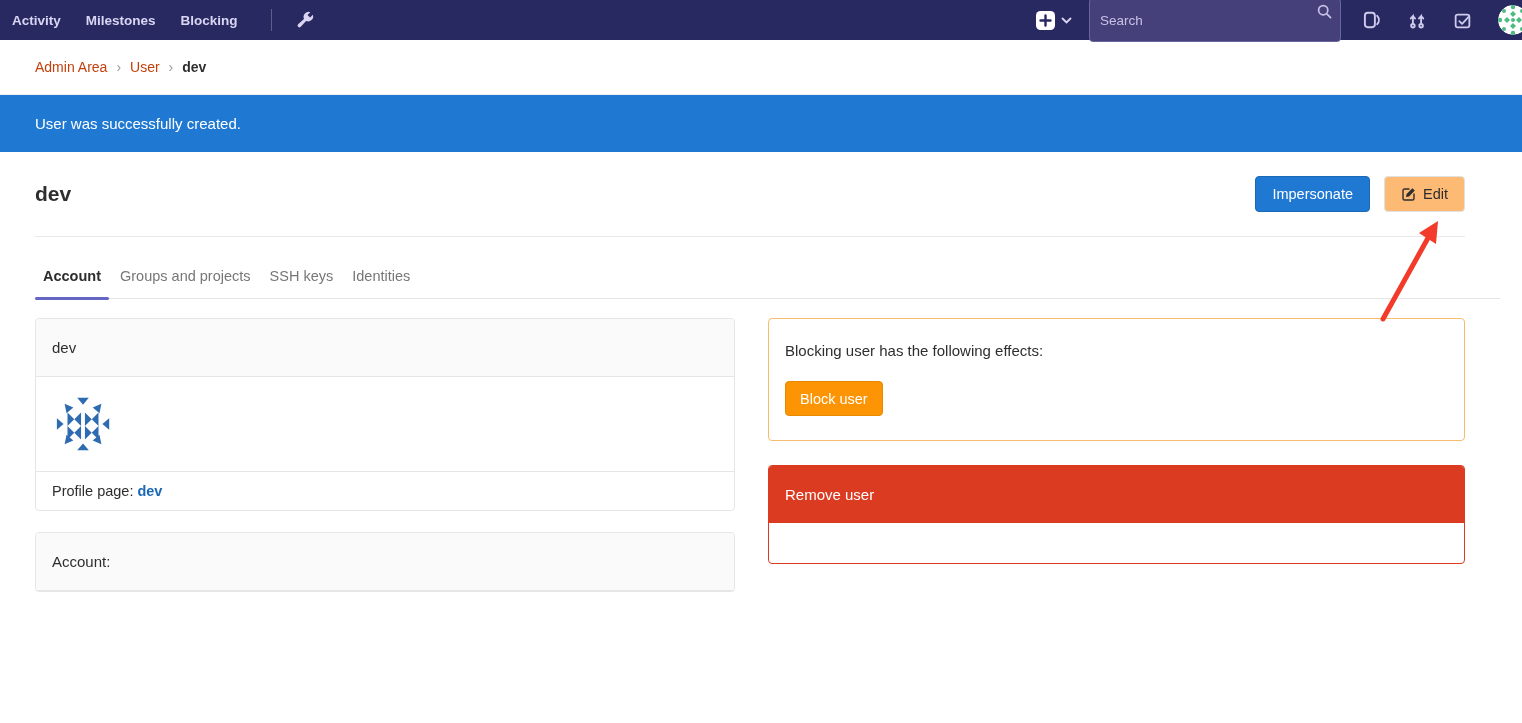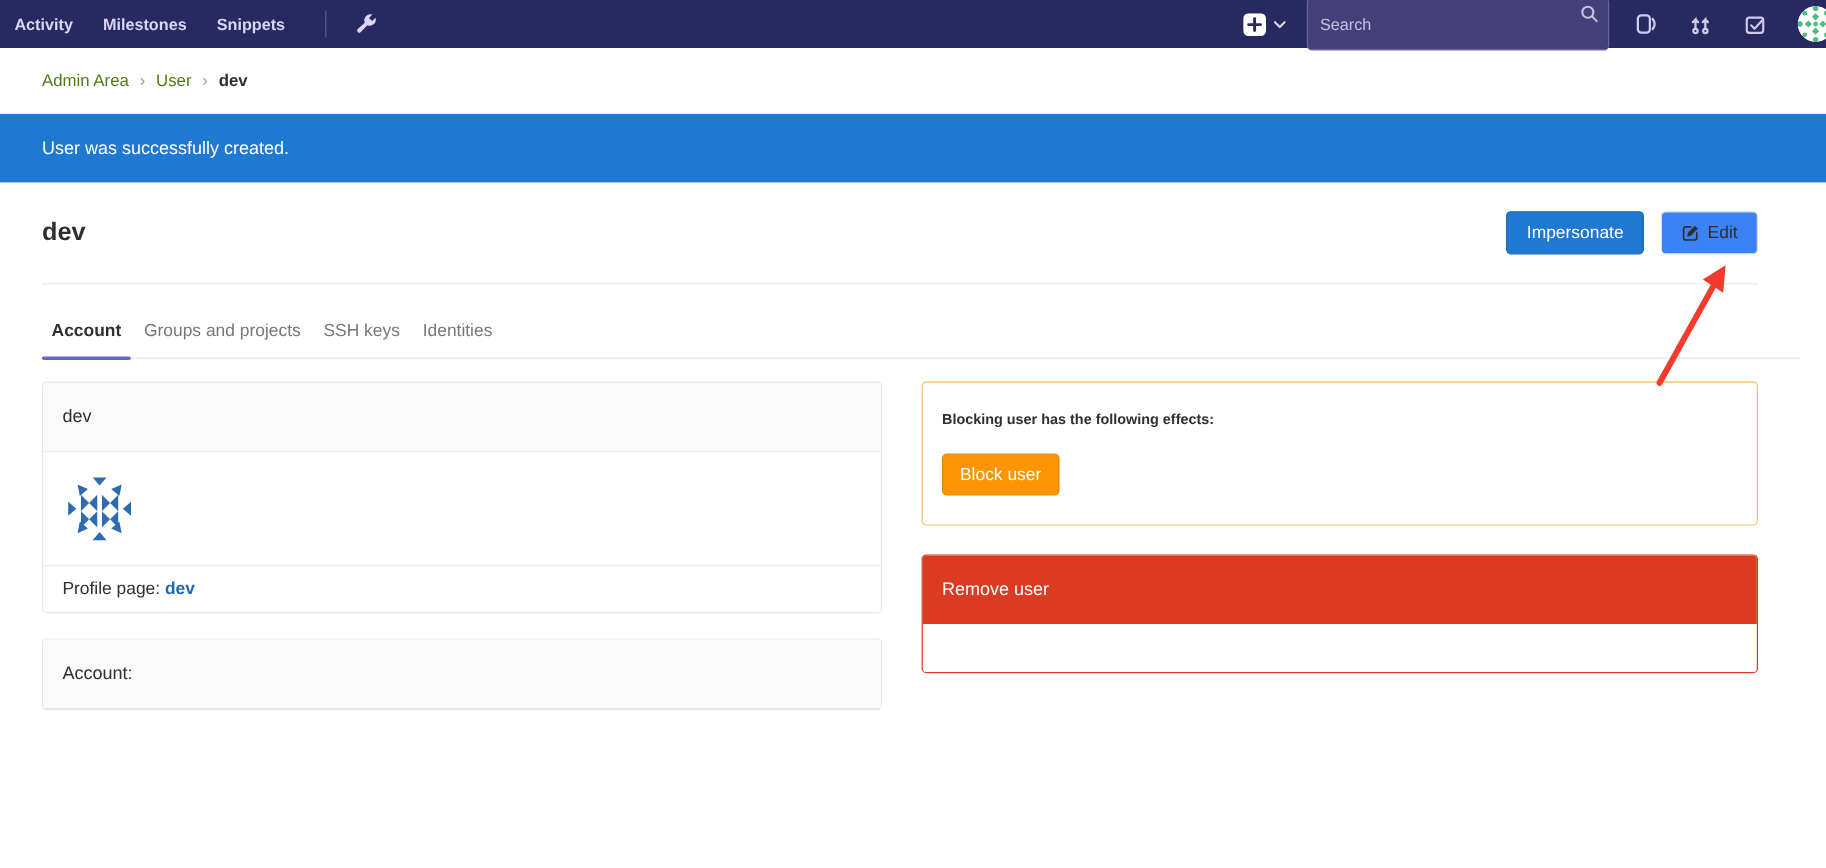--- a/index.html
+++ b/index.html
@@ -23,35 +23,35 @@
     font-family: "Liberation Sans", sans-serif;
   }
   .search-input::placeholder { color: #c7c2e4; }
   .search-icon-pos { position: absolute; right: 8px; top: 5px; }
   .nav-action { margin-right: 26px; }
   .nav-action:last-of-type { margin-right: 16px; }
   .topbar-avatar { width: 30px; height: 30px; border-radius: 50%; overflow: hidden; flex: none; cursor: pointer; }
 
   
   .breadcrumb-bar { height: 55px; background: #fff; display: flex; align-items: center; padding-left: 35px; border-bottom: 1px solid #f0f0f0; }
-  .crumb { color: #4d7c0f; font-size: 14px; cursor: pointer; }
+  .crumb { color: #c2410c; font-size: 14px; cursor: pointer; }
   .crumb-sep { color: #9a9a9a; margin: 0 9px; font-size: 14px; }
   .crumb.current { color: #303030; font-weight: 700; cursor: default; }
 
   
   .alert-banner { height: 57px; background: #1f78d1; color: #fff; display: flex; align-items: center; padding-left: 35px; font-size: 15px; }
 
   
   .content { padding: 0 57px 0 35px; }
   .page-header { display: flex; align-items: center; height: 85px; border-bottom: 1px solid #e9e9e9; }
   .page-title { font-size: 21px; font-weight: 700; color: #2e2e2e; }
   .header-actions { margin-left: auto; display: flex; gap: 14px; }
   .btn { height: 36px; border-radius: 4px; font-size: 14.5px; padding: 0 16px; display: inline-flex; align-items: center; gap: 7px; cursor: pointer; font-family: inherit; }
   .btn-primary { background: #1f78d1; border: 1px solid #1b69b6; color: #fff; }
-  .btn-default { background: #3b82f6; border: 1px solid #e1e1e1; color: #2e2e2e; }
+  .btn-default { background: #fdba74; border: 1px solid #e1e1e1; color: #2e2e2e; }
 
   
   .tabs { display: flex; border-bottom: 1px solid #e5e5e5; padding-top: 31px; margin-right: -35px; }
   .tab { padding: 0 8px 14px; font-size: 14.5px; color: #777; cursor: pointer; position: relative; margin-right: 3px; white-space: nowrap; }
   .tab.active { color: #2e2e2e; font-weight: 700; }
   .tab.active::after { content: ''; position: absolute; left: 0; right: 0; bottom: -2px; height: 3px; background: #6666c4; border-radius: 2px; }
 
   
   .columns { display: flex; gap: 33px; margin-top: 19px; align-items: flex-start; }
   .col-left { width: 700px; flex: none; }
@@ -70,38 +70,38 @@
   .user-avatar-img { display: block; }
 
   
   .panel { border-radius: 4px; margin-bottom: 24px; background: #fff; }
   .panel-warning { border: 1px solid #f6bb6c; }
   .panel-danger { border: 1px solid #db3b21; }
   .panel-header { padding: 19px 16px; font-size: 15px; line-height: 19px; color: #fff; border-radius: 3px 3px 0 0; }
   .panel-warning .panel-header { background: #fc9403; }
   .panel-danger .panel-header { background: #db3b21; }
   .panel-body { padding: 14px 16px 24px; }
-  .panel-intro { font-size: 12px; margin-top: 9px; font-weight: bold; }
+  .panel-intro { font-size: 15px; margin-top: 9px; }
   .effects-list { margin: 13px 0 0; padding-left: 40px; font-size: 14.5px; color: #2e2e2e; }
   .effects-list li { line-height: 22px; }
   .btn-warning { background: #fc9403; border: 1px solid #e78a00; color: #fff; height: 35px; font-size: 14.5px; border-radius: 4px; padding: 0 14px; margin-top: 22px; }
   .panel-danger .panel-body { padding: 20px 16px; min-height: 40px; }
 
   
   .annotation-arrow { position: absolute; left: 1370px; top: 205px; pointer-events: none; z-index: 50; }
 
   svg { display: block; }
 </style>
 </head>
 <body>
 
 <header class="topbar">
   <span class="topbar-link">Activity</span>
   <span class="topbar-link">Milestones</span>
-  <span class="topbar-link">Snippets</span>
+  <span class="topbar-link">Blocking</span>
   <span class="topbar-sep"></span>
   <span class="icon-btn">
     <svg width="18" height="18" viewBox="0 0 16 16" fill="#d9d5f3">
         <path d="M15 3.3a4.5 4.5 0 0 1-6 5.6L4.2 14a1.6 1.6 0 0 1-2.3-2.3L7.1 7a4.5 4.5 0 0 1 5.6-6L10.2 3.5l2.3 2.3L15 3.3z"></path>
       </svg>
   </span>
 
   <div class="topbar-right">
     <span class="plus-group">
       <span>

